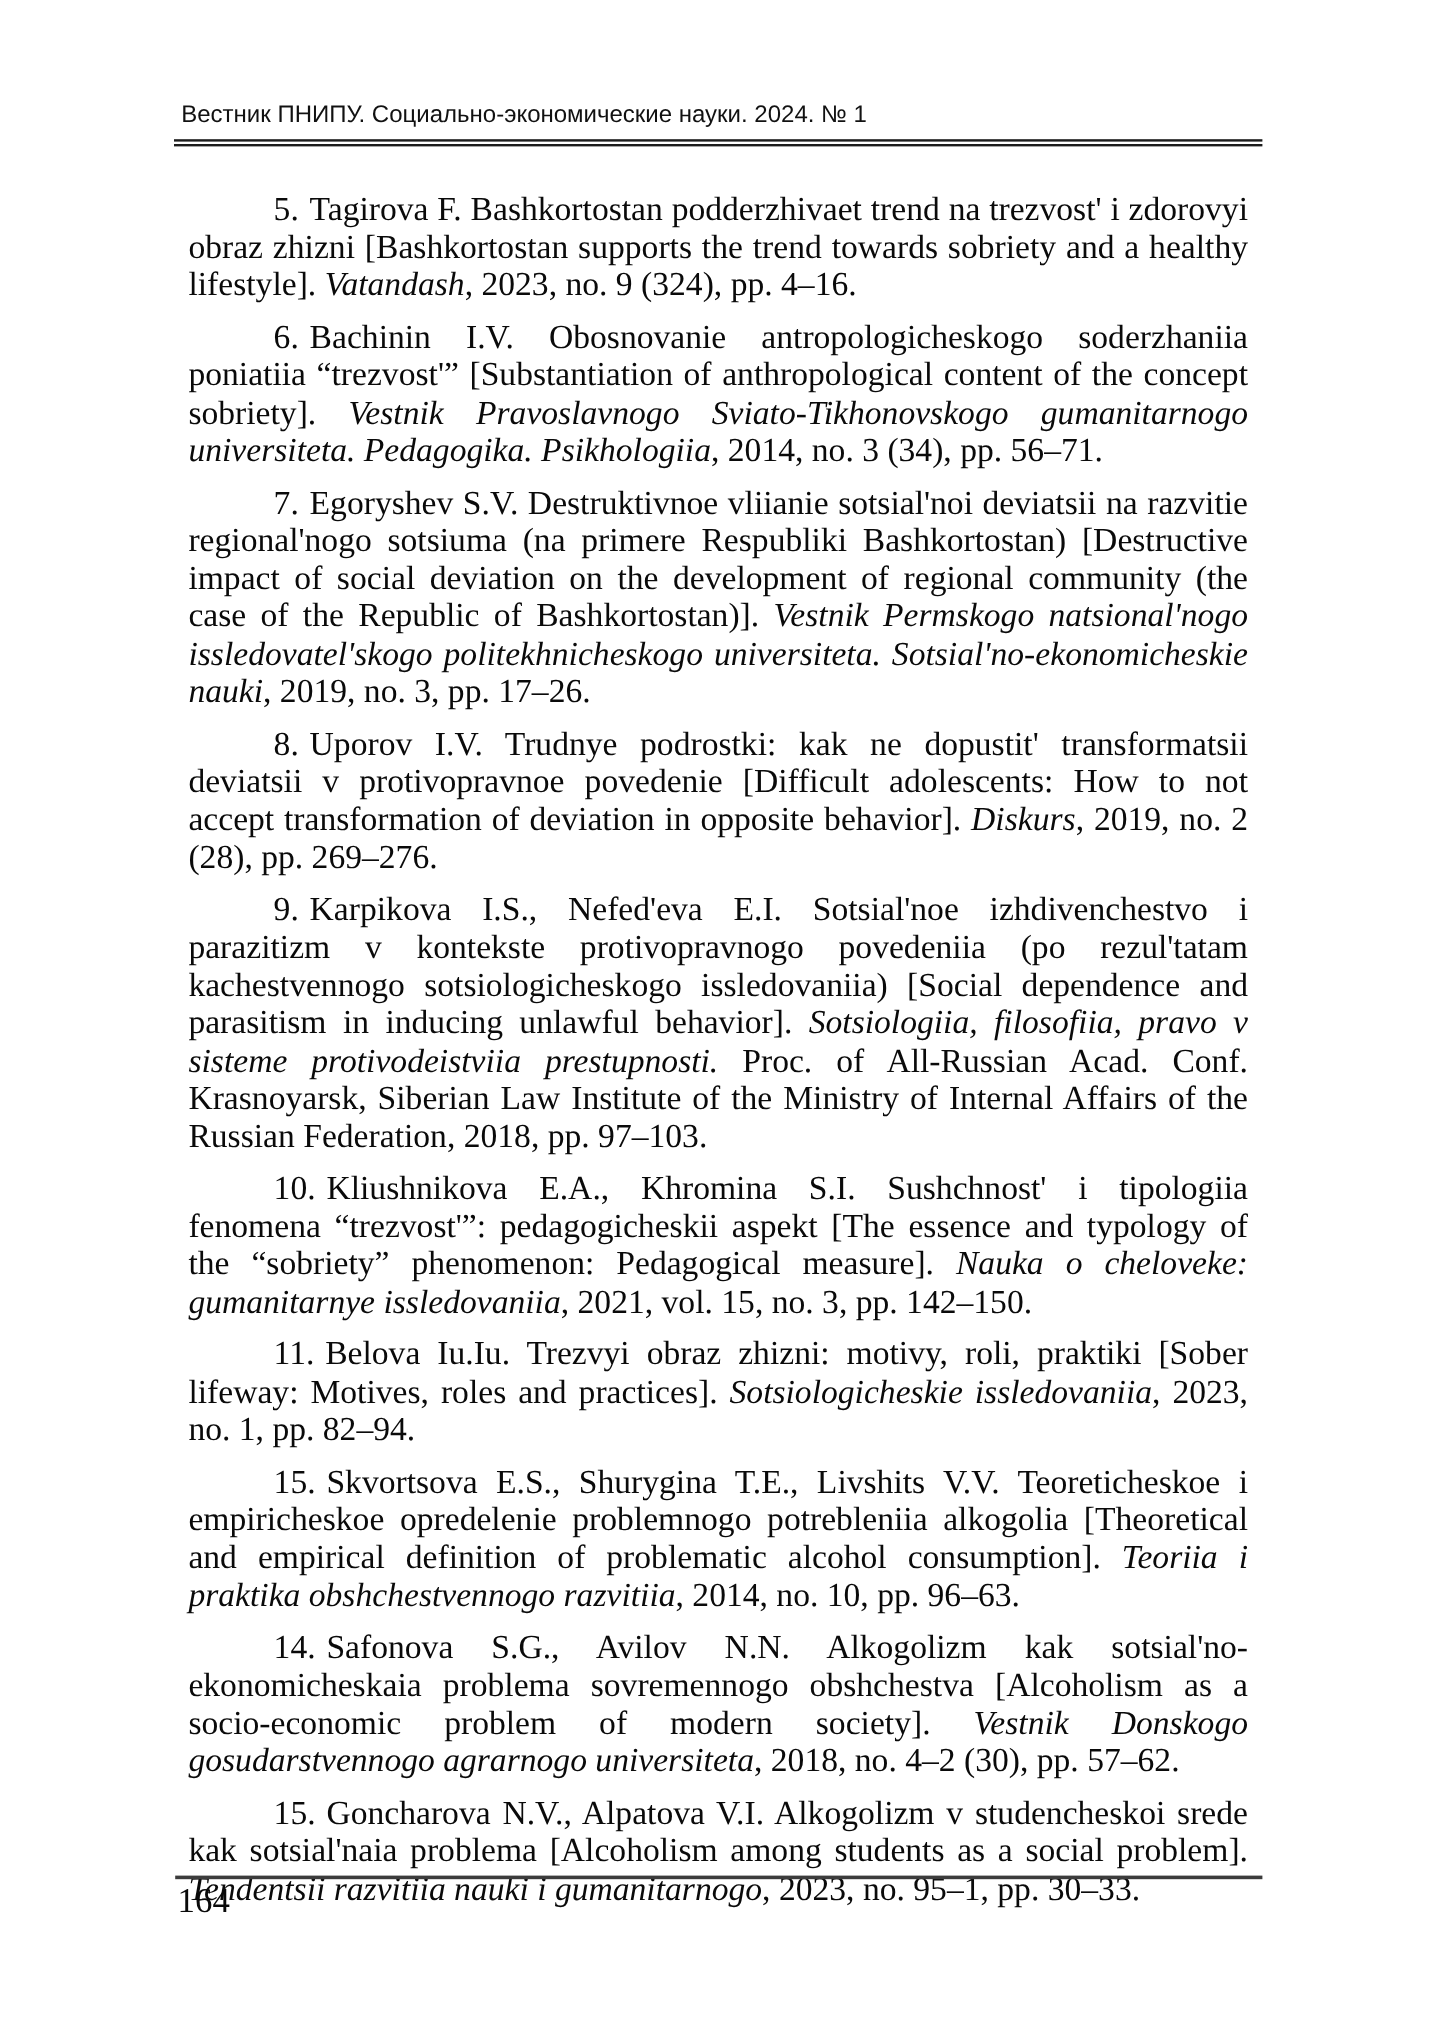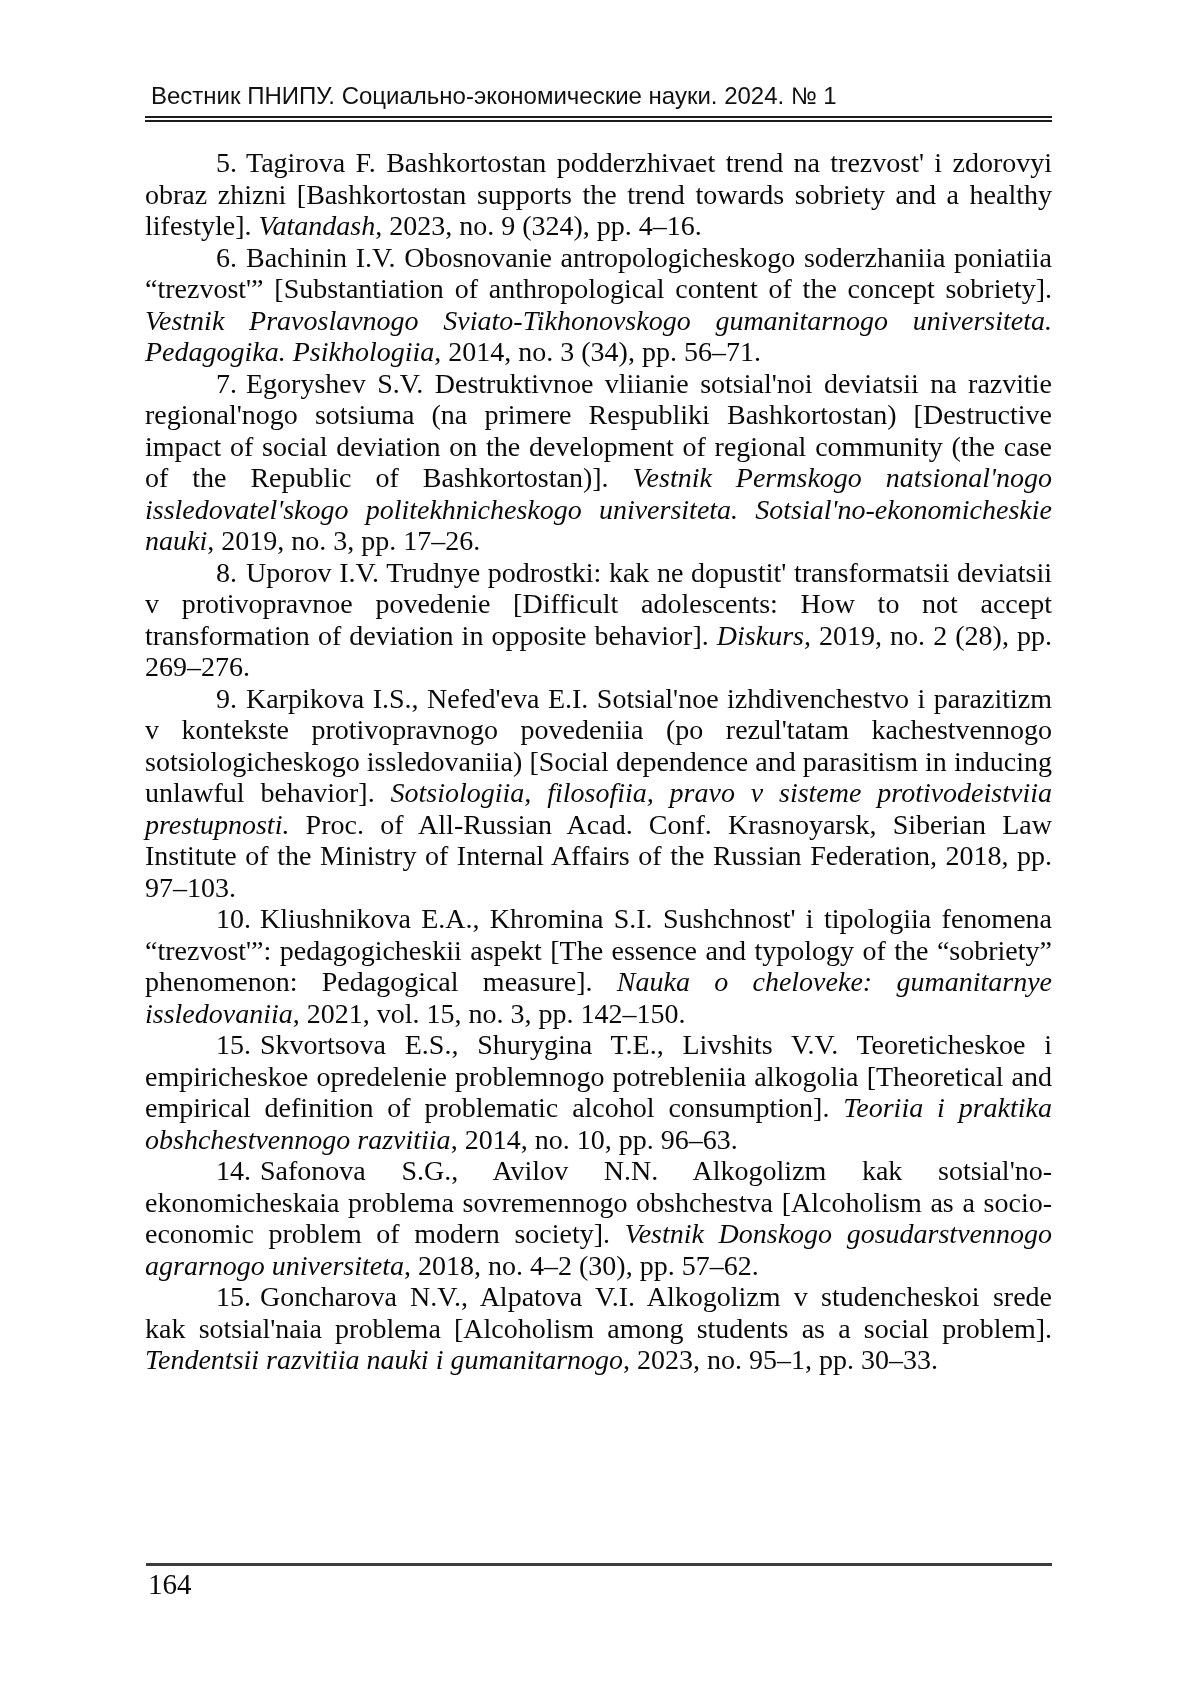--- a/index.html
+++ b/index.html
@@ -14,21 +14,21 @@
     background: #ffffff;
     overflow: hidden;
     color: #0a0a0a;
   }
   .running-header-text {
     position: absolute;
     left: 151px;
     top: 83px;
     width: 905px;
     font-family: "Liberation Sans", "DejaVu Sans", sans-serif;
-    font-size: 24px;
+    font-size: 20px;
     line-height: 26px;
     color: #111111;
     white-space: nowrap;
   }
   .header-rule {
     position: absolute;
     left: 145px;
     top: 116px;
     width: 907px;
     height: 2px;
@@ -39,21 +39,21 @@
     position: absolute;
     left: 145px;
     top: 147px;
     width: 907px;
     font-family: "Liberation Serif", "DejaVu Serif", serif;
     font-size: 28px;
     line-height: 31.5px;
     color: #0a0a0a;
   }
   .ref {
-    margin: 0;
+    margin: 12px;
     text-align: justify;
     text-indent: 71px;
   }
   .ref .ref-num {
     padding-right: 9px;
   }
   .ref .italic {
     font-style: italic;
   }
   .footer-rule {
@@ -82,20 +82,21 @@
   <div class="running-header-text">Вестник ПНИПУ. Социально-экономические науки. 2024. № 1</div>
   <div class="header-rule"></div>
 
   <div class="references">
       <p class="ref"><span class="ref-num">5.</span><span class="">Tagirova F. Bashkortostan podderzhivaet trend na trezvost' i zdorovyi obraz zhizni [Bashkortostan supports the trend towards sobriety and a healthy lifestyle]. </span><span class="italic">Vatandash</span><span class="">, 2023, no. 9 (324), pp. 4–16.</span></p>
       <p class="ref"><span class="ref-num">6.</span><span class="">Bachinin I.V. Obosnovanie antropologicheskogo soderzhaniia poniatiia “trezvost'” [Substantiation of anthropological content of the concept sobriety]. </span><span class="italic">Vestnik Pravoslavnogo Sviato-Tikhonovskogo gumanitarnogo universiteta. Pedagogika. Psikhologiia</span><span class="">, 2014, no. 3 (34), pp. 56–71.</span></p>
       <p class="ref"><span class="ref-num">7.</span><span class="">Egoryshev S.V. Destruktivnoe vliianie sotsial'noi deviatsii na razvitie regional'nogo sotsiuma (na primere Respubliki Bashkortostan) [Destructive impact of social deviation on the development of regional community (the case of the Republic of Bashkortostan)]. </span><span class="italic">Vestnik Permskogo natsional'nogo issledovatel'skogo politekhnicheskogo universiteta. Sotsial'no-ekonomicheskie nauki</span><span class="">, 2019, no. 3, pp. 17–26.</span></p>
       <p class="ref"><span class="ref-num">8.</span><span class="">Uporov I.V. Trudnye podrostki: kak ne dopustit' transformatsii deviatsii v protivopravnoe povedenie [Difficult adolescents: How to not accept transformation of deviation in opposite behavior]. </span><span class="italic">Diskurs</span><span class="">, 2019, no. 2 (28), pp. 269–276.</span></p>
       <p class="ref"><span class="ref-num">9.</span><span class="">Karpikova I.S., Nefed'eva E.I. Sotsial'noe izhdivenchestvo i parazitizm v kontekste protivopravnogo povedeniia (po rezul'tatam kachestvennogo sotsiologicheskogo issledovaniia) [Social dependence and parasitism in inducing unlawful behavior]. </span><span class="italic">Sotsiologiia, filosofiia, pravo v sisteme protivodeistviia prestupnosti.</span><span class=""> Proc. of All-Russian Acad. Conf. Krasnoyarsk, Siberian Law Institute of the Ministry of Internal Affairs of the Russian Federation, 2018, pp. 97–103.</span></p>
       <p class="ref"><span class="ref-num">10.</span><span class="">Kliushnikova E.A., Khromina S.I. Sushchnost' i tipologiia fenomena “trezvost'”: pedagogicheskii aspekt [The essence and typology of the “sobriety” phenomenon: Pedagogical measure]. </span><span class="italic">Nauka o cheloveke: gumanitarnye issledovaniia</span><span class="">, 2021, vol. 15, no. 3, pp. 142–150.</span></p>
+      <p class="ref"><span class="ref-num">11.</span><span class="">Belova Iu.Iu. Trezvyi obraz zhizni: motivy, roli, praktiki [Sober lifeway: Motives, roles and practices]. </span><span class="italic">Sotsiologicheskie issledovaniia</span><span class="">, 2023, no. 1, pp. 82–94.</span></p>
       <p class="ref"><span class="ref-num">15.</span><span class="">Skvortsova E.S., Shurygina T.E., Livshits V.V. Teoreticheskoe i empiricheskoe opredelenie problemnogo potrebleniia alkogolia [Theoretical and empirical definition of problematic alcohol consumption]. </span><span class="italic">Teoriia i praktika obshchestvennogo razvitiia</span><span class="">, 2014, no. 10, pp. 96–63.</span></p>
       <p class="ref"><span class="ref-num">14.</span><span class="">Safonova S.G., Avilov N.N. Alkogolizm kak sotsial'no-ekonomicheskaia problema sovremennogo obshchestva [Alcoholism as a socio-economic problem of modern society]. </span><span class="italic">Vestnik Donskogo gosudarstvennogo agrarnogo universiteta</span><span class="">, 2018, no. 4–2 (30), pp. 57–62.</span></p>
       <p class="ref"><span class="ref-num">15.</span><span class="">Goncharova N.V., Alpatova V.I. Alkogolizm v studencheskoi srede kak sotsial'naia problema [Alcoholism among students as a social problem]. </span><span class="italic">Tendentsii razvitiia nauki i gumanitarnogo</span><span class="">, 2023, no. 95–1, pp. 30–33.</span></p>
     </div>
 
   <div class="footer-rule"></div>
   <div class="page-number">164</div>
 </div>
 
 </body></html>

